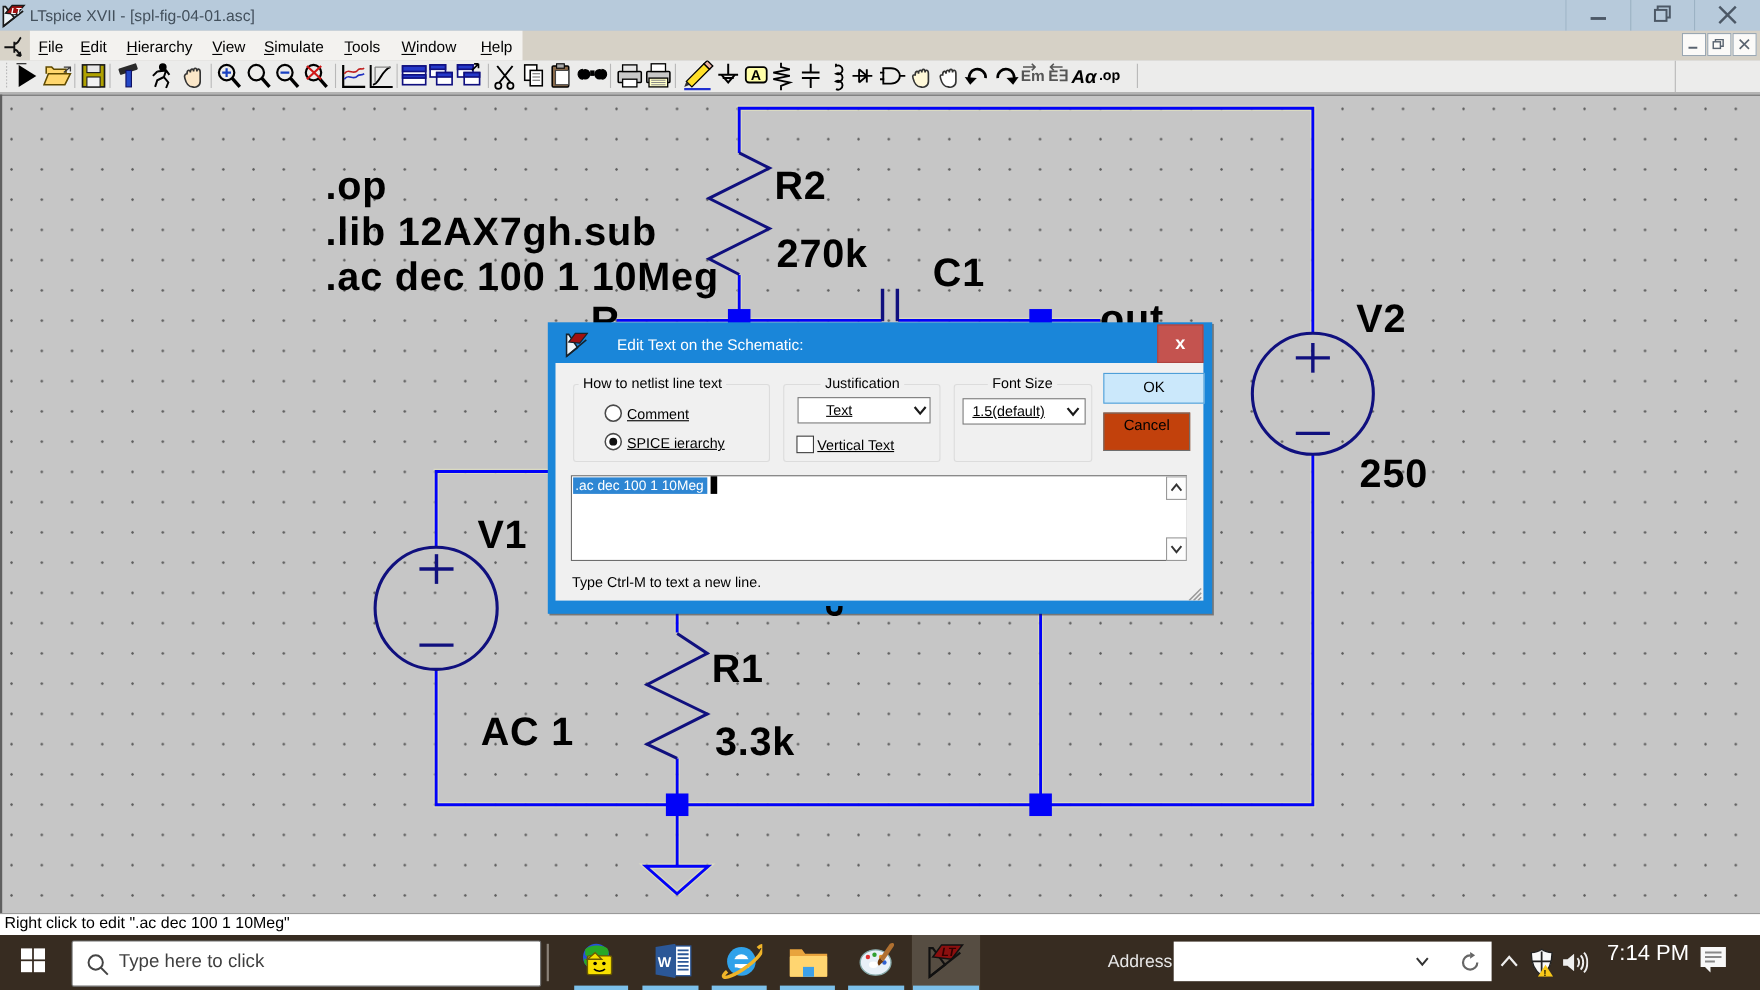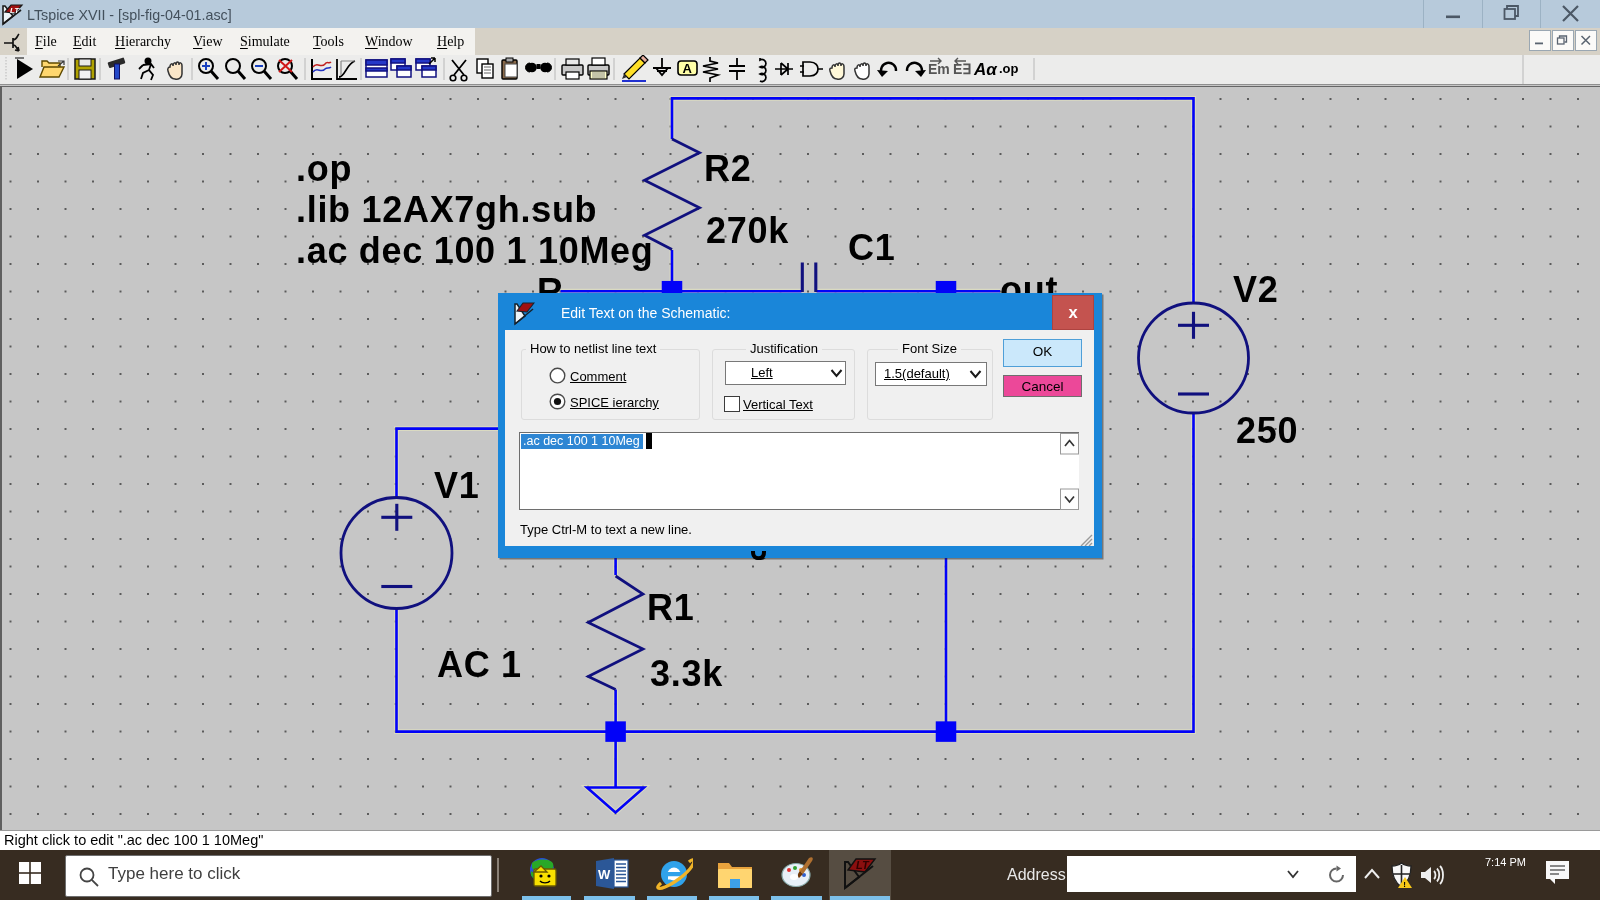--- a/index.html
+++ b/index.html
@@ -5,21 +5,21 @@
   * { margin:0; padding:0; box-sizing:border-box; }
   html,body { width:1600px; height:900px; overflow:hidden; font-family:"Liberation Sans", sans-serif; }
   .abs { position:absolute; }
   #page { position:relative; width:1600px; height:900px; background:#c6c6c6; }
   
   #titlebar { left:0; top:0; width:1600px; height:28px; background:#b7cadb; }
   #titletxt { left:27px; top:6.5px; font-size:14.3px; color:#43505c; }
   #menubar { left:0; top:28px; width:1600px; height:27px; background:#d6d1c6; }
   #menuwhite { left:27px; top:28px; width:448px; height:27px; background:#f3f2ef; }
   #menuicon { left:0; top:28px; width:27px; height:27px; background:#d8d3c8; }
-  .menu { top:34px; font-size:14px; color:#000;font-family:Liberation Serif, serif; }
+  .menu { top:34px; font-size:14px; color:#000; }
   .menu u { text-decoration-thickness:1px; text-underline-offset:2px; }
   .mdibtn { top:30px; width:22px; height:21px; background:#fbfaf8; border:1px solid #9aa7b2; }
   #toolbar { left:0; top:55px; width:1600px; height:30px; background:#ececeb; border-bottom:1px solid #8f8f8f; }
   
   #schem { left:0; top:86px; width:1600px; height:744px; background:#c6c6c6;
      background-image: radial-gradient(circle, #5a5a5a 0.8px, rgba(0,0,0,0) 1.4px);
      background-size: 27.5px 27.5px; background-position: -3.25px -1.75px;
      border-top:1px solid #666; }
   #schemleft { left:0; top:86px; width:2px; height:744px; background:#5f5f5f; }
   
@@ -27,35 +27,35 @@
   #statustxt { left:4px; top:831.5px; font-size:14.5px; color:#000; }
   
   #dlg { left:498px; top:292.5px; width:604px; height:265.5px; background:#1a86d9; box-shadow:1.5px 1.5px 0 rgba(40,40,40,.5); }
   #dlgtitle { left:540px; top:305px; font-size:14px; color:#fff;margin-left:21px; }
   #dlgx { left:1052px; top:294.5px; width:42px; height:35px; background:#c4534f; border:1px solid #ae4340; color:#fff; font-size:16.5px; font-weight:bold; text-align:center; line-height:32px; }
   #dlgbody { left:505px; top:330px; width:589px; height:216px; background:#f0f0f0; }
   .grp { border:1px solid #dcdcdc; border-radius:3px; }
   .glabel { font-size:13px; color:#000; background:#f0f0f0; padding:0 4px; }
   .dtxt { font-size:13px; color:#000;text-decoration:underline; }
   .dd { background:#fff; border:1px solid #787878; }
-  #okbtn { left:1003px; top:339px; width:79px; height:27.5px; background:#cbe8fb; border:1.5px solid #4f9fd8; font-size:13.5px; text-align:center; line-height:24px; }
-  #cancelbtn { left:1003px; top:375px; width:79px; height:22px; background:#ec4899; border:1.5px solid #6e6e6e; font-size:13.5px; text-align:center; line-height:22px; }
+  #okbtn { left:1003px; top:339px; width:92px; height:27.5px; background:#cbe8fb; border:1.5px solid #4f9fd8; font-size:13.5px; text-align:center; line-height:24px; }
+  #cancelbtn { left:1003px; top:375px; width:79px; height:35px; background:#c2410c; border:1.5px solid #6e6e6e; font-size:13.5px; text-align:center; line-height:22px; }
   #txtarea { left:519px; top:432px; width:560px; height:78px; background:#fff; border:1px solid #6e6e6e; }
   #seltxt { left:521px; top:433.5px; width:122px; height:15px; background:#2e86d3; color:#fff; font-size:12.5px; line-height:15px; padding-left:2px; letter-spacing:0; white-space:nowrap; overflow:hidden; }
   #caret { left:646px; top:433px; width:5.5px; height:15.5px; background:#000; }
   #ctrlm { left:520px; top:521.5px; font-size:13px; color:#000; }
   
   #taskbar { left:0; top:850px; width:1600px; height:50px; background:#372c21; }
   #searchbox { left:65px; top:855px; width:427px; height:42px; background:#fff; border:1px solid #6e6e6e; border-radius:2px; }
   #searchtxt { left:108px; top:864px; font-size:17px; color:#3f3f3f; }
   #ltactive { left:829px; top:850px; width:62px; height:50px; background:#564d42; }
   .underl { top:896px; height:4px; background:#7cc0ea; }
   #addrlbl { left:1007px; top:866px; font-size:16px; color:#e8e8e8; }
   #addrbox { left:1067px; top:856px; width:289px; height:36px; background:#fff; }
-  .traytxt { color:#fff; font-size:11px;margin-left:24px; }
+  .traytxt { color:#fff; font-size:20px; }
 </style>
 </head>
 <body>
 <div id="page">
   <div class="abs" id="titlebar"></div>
   <div class="abs" id="titletxt">LTspice XVII - [spl-fig-04-01.asc]</div>
   <div class="abs" id="menubar"></div>
   <div class="abs" id="menuwhite"></div>
   <div class="abs" id="menuicon"></div>
   <svg class="abs" style="left:2px;top:3px" width="22" height="23" viewBox="0 0 22 23">
@@ -295,21 +295,21 @@
   <svg class="abs" style="left:549px;top:367px" width="17" height="44" viewBox="0 0 17 44">
     <circle cx="8.5" cy="8.6" r="7.3" fill="#fff" stroke="#4a4a4a" stroke-width="1.4"></circle>
     <circle cx="8.5" cy="34.5" r="7.3" fill="#fff" stroke="#4a4a4a" stroke-width="1.4"></circle>
     <circle cx="8.5" cy="34.5" r="3.6" fill="#111"></circle>
   </svg>
   <div class="abs dtxt" style="left:570px;top:369px">Comment</div>
   <div class="abs dtxt" style="left:570px;top:395px">SPICE ierarchy</div>
   <div class="abs grp" style="left:711.5px;top:348.5px;width:143px;height:71px"></div>
   <div class="abs glabel" style="left:746px;top:341px">Justification</div>
   <div class="abs dd" style="left:725px;top:361px;width:121px;height:24px"></div>
-  <div class="abs dtxt" style="left:751px;top:365px;font-size:13px">Left</div>
+  <div class="abs dtxt" style="left:751px;top:365px;font-size:13px">Text</div>
   <svg class="abs" style="left:830px;top:368px" width="13" height="10" viewBox="0 0 13 10">
       <path d="M1.5 2 L6.5 8 L11.5 2" fill="none" stroke="#1a1a1a" stroke-width="2"></path>
     </svg>
   <div class="abs" style="left:724px;top:396px;width:15.5px;height:15.5px;background:#fff;border:1.6px solid #3c3c3c"></div>
   <div class="abs dtxt" style="left:743px;top:397px">Vertical Text</div>
   <div class="abs grp" style="left:867px;top:348.5px;width:126px;height:71px"></div>
   <div class="abs glabel" style="left:898px;top:341px">Font Size</div>
   <div class="abs dd" style="left:875px;top:362px;width:112px;height:23.5px"></div>
   <div class="abs dtxt" style="left:884px;top:366px;font-size:13px">1.5(default)</div>
   <svg class="abs" style="left:969px;top:369px" width="13" height="10" viewBox="0 0 13 10">

